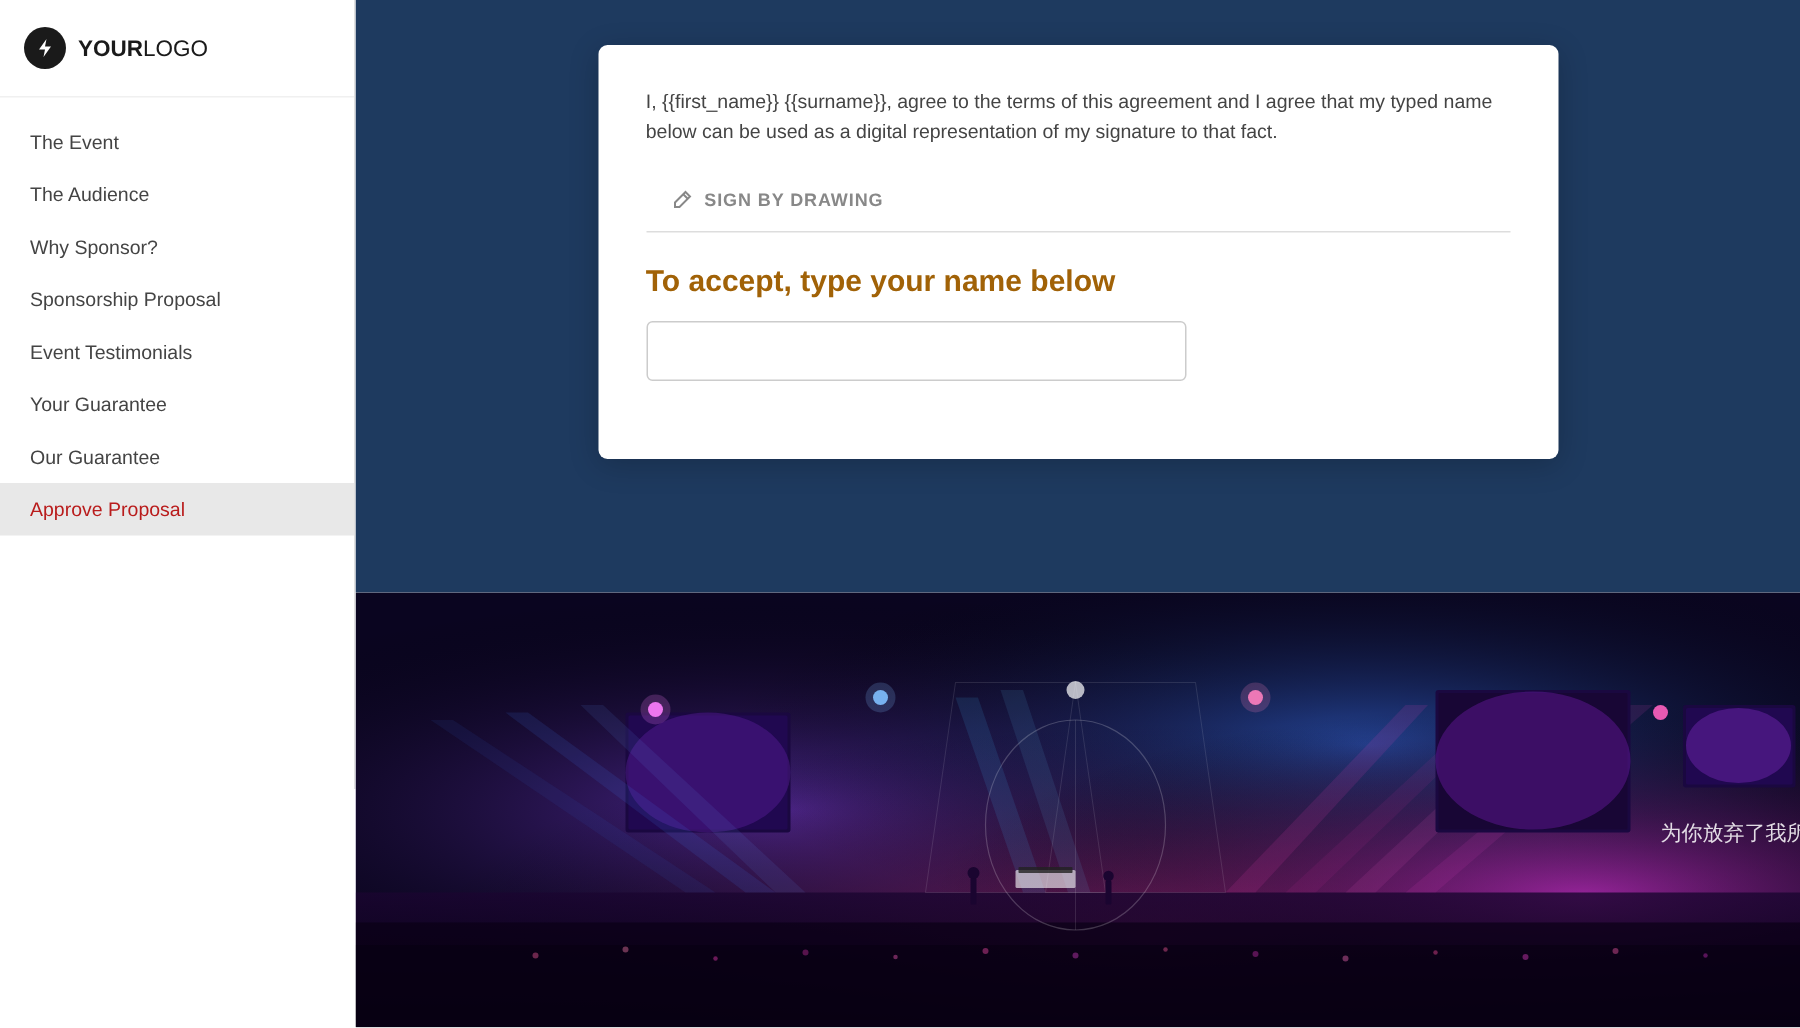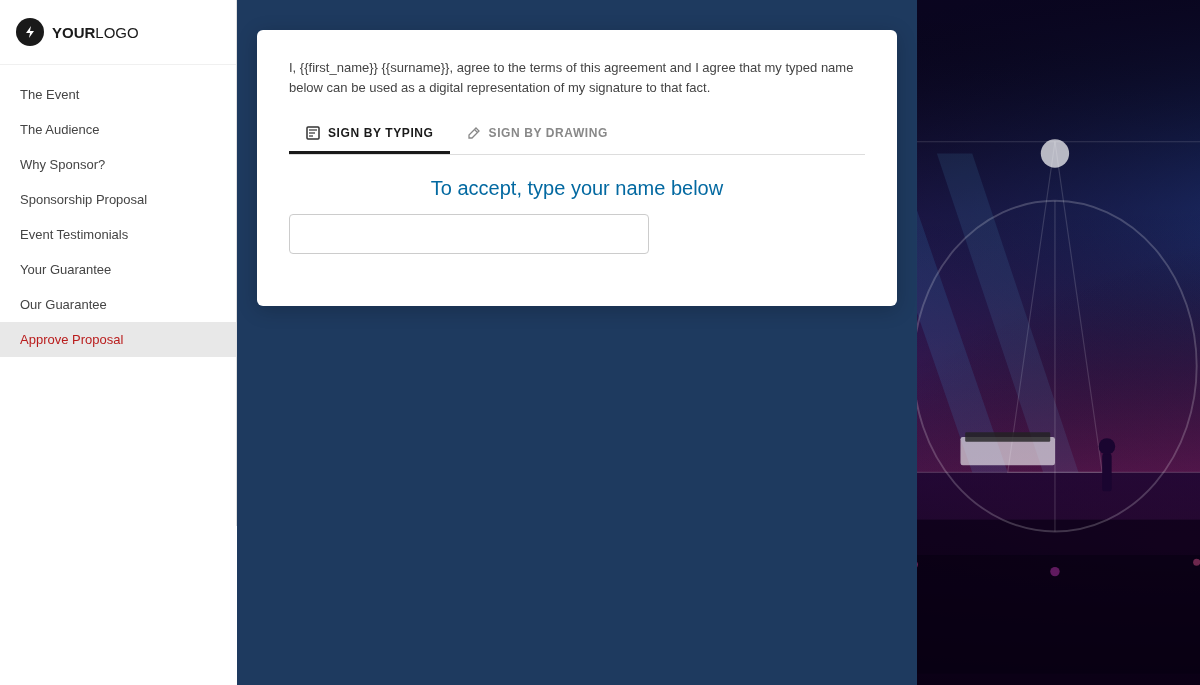--- a/index.html
+++ b/index.html
@@ -56,21 +56,21 @@
       background: #e8e8e8;
       color: #b91c1c;
       font-weight: 500;
     }
 
     
     .main-content {
       flex: 1;
       height: 685px;
       display: flex;
-      flex-direction: row;
+      flex-direction: column;
       overflow: hidden;
     }
 
     
     .top-area {
       background: #1e3a5f;
       flex: 0 0 395px;
       position: relative;
       display: flex;
       align-items: flex-start;
@@ -121,24 +121,23 @@
     .tab-icon {
       width: 16px;
       height: 16px;
       display: flex;
       align-items: center;
       justify-content: center;
     }
 
     .modal-accept-label {
       font-size: 20px;
-      color: #0369a1;
-      font-weight: 400;
+      color: #a16207;
+      font-weight: 700;
       margin-bottom: 14px;
-      text-align: center;
     }
 
     .modal-name-input {
       width: 360px;
       height: 40px;
       border: 1px solid #ccc;
       border-radius: 4px;
       padding: 0 10px;
       font-size: 14px;
       color: #333;
@@ -216,31 +215,20 @@
 </aside>
 
 <main class="main-content">
 
   <div class="top-area">
     <div class="modal-card">
       <p class="modal-agreement-text">I, {{first_name}} {{surname}}, agree to the terms of this agreement and I agree that my typed name below can be used as a digital representation of my signature to that fact.</p>
       
       
       <div class="modal-tabs">
-        <div class="modal-tab active">
-          <span class="tab-icon">
-            <svg width="16" height="16" viewBox="0 0 16 16" fill="none">
-              <rect x="2" y="2" width="12" height="12" rx="1" stroke="#333" stroke-width="1.5" fill="none"></rect>
-              <line x1="4" y1="5" x2="12" y2="5" stroke="#333" stroke-width="1.2"></line>
-              <line x1="4" y1="8" x2="10" y2="8" stroke="#333" stroke-width="1.2"></line>
-              <line x1="4" y1="11" x2="8" y2="11" stroke="#333" stroke-width="1.2"></line>
-            </svg>
-          </span>
-          <span>SIGN BY TYPING</span>
-        </div>
         <div class="modal-tab">
           <span class="tab-icon">
             <svg width="16" height="16" viewBox="0 0 16 16" fill="none">
               <path d="M10 3l3 3-7 7H3v-3L10 3z" stroke="#888" stroke-width="1.3" fill="none"></path>
               <line x1="8.5" y1="4.5" x2="11.5" y2="7.5" stroke="#888" stroke-width="1.3"></line>
             </svg>
           </span>
           <span>SIGN BY DRAWING</span>
         </div>
       </div>

